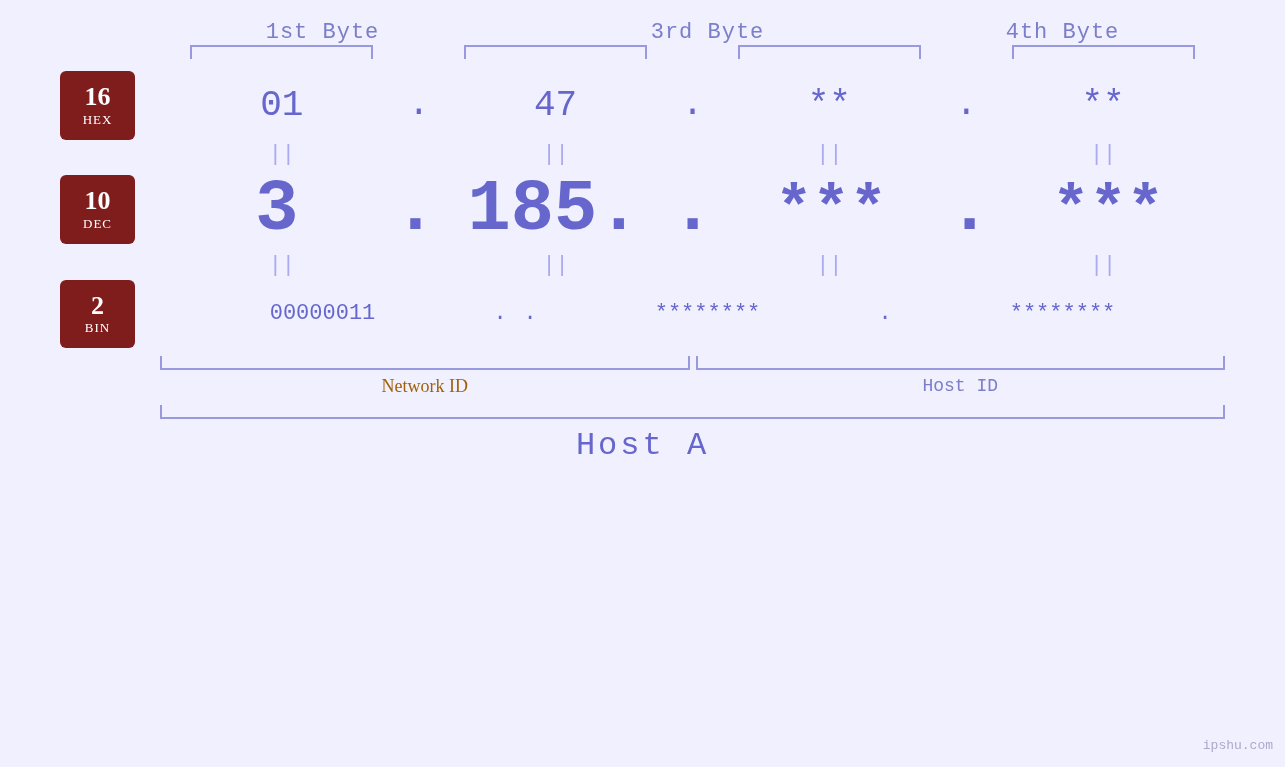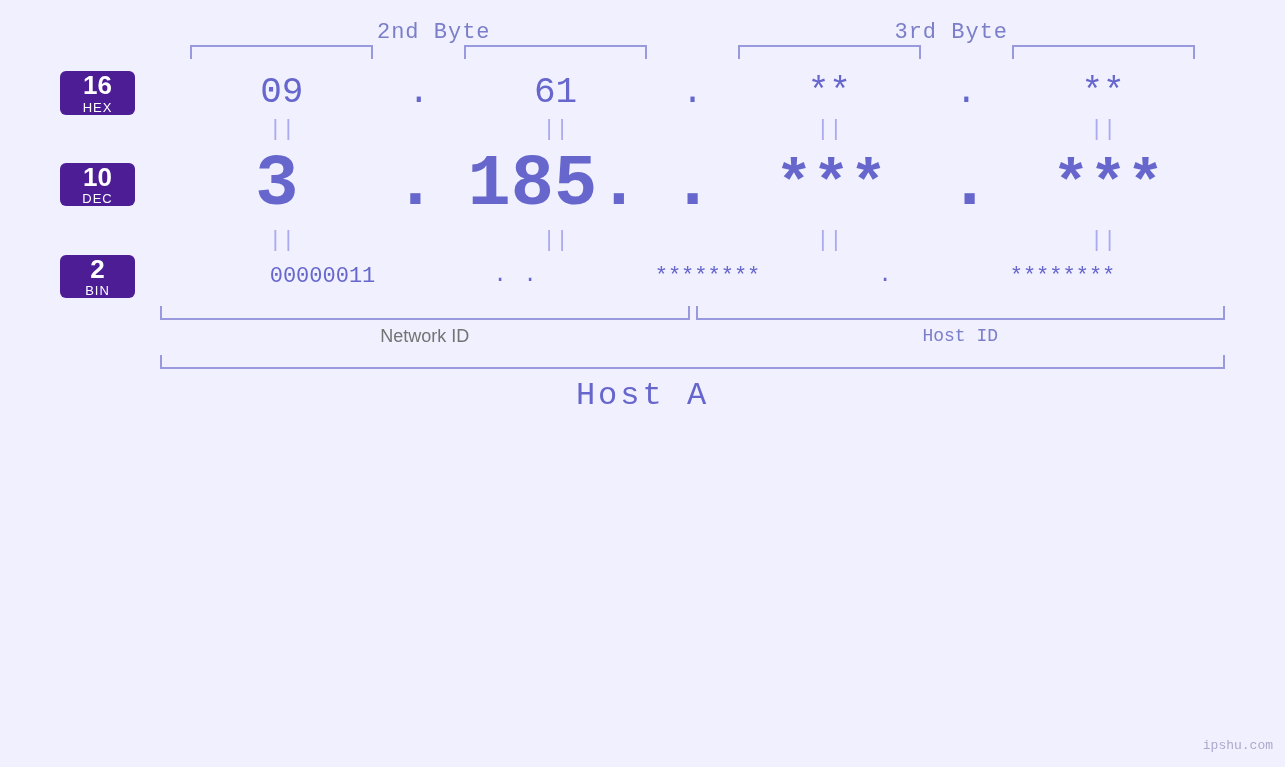--- a/index.html
+++ b/index.html
@@ -36,27 +36,27 @@
 
     .bracket-line {
       border-top: 2px solid #9999dd;
       border-left: 2px solid #9999dd;
       border-right: 2px solid #9999dd;
       height: 14px;
       width: 75%;
     }
 
     .base-badge {
-      background: #4c1d95;
+      background: #7f1d1d;
       color: white;
       border-radius: 6px;
-      padding: 0 10px;
+      padding: 12px 10px;
       text-align: center;
       width: 75px;
-      font-family: Liberation Sans, sans-serif;
+      font-family: Liberation Serif, serif;
     }
 
     .base-badge .base-num {
       font-size: 26px;
       font-weight: bold;
       display: block;
       line-height: 1.1;
     }
 
     .base-badge .base-label {
@@ -94,23 +94,23 @@
     .dot-hex { font-size: 36px; line-height: 1; }
     .dot-bin { font-size: 22px; line-height: 1; }
 
     .eq-sign {
       color: #aaaaee;
       font-size: 22px;
       font-family: 'Courier New', Courier, monospace;
     }
 
     .network-id-label {
-      color: #737373;
+      color: #a16207;
       font-size: 18px;
-      font-family: Liberation Sans, sans-serif;
+      font-family: Liberation Serif, serif;
       text-align: center;
     }
 
     .host-id-label {
       color: #7b7ec8;
       font-size: 18px;
       font-family: 'Courier New', Courier, monospace;
     }
 
     .outer-bracket {
@@ -166,25 +166,26 @@
   </style>
 </head>
 <body>
 
 <div class="main-container">
 
   <div class="full-row">
     <div class="left-spacer"></div>
     <div class="grid-content">
       <div style="display:flex; flex-direction:row; justify-content:space-around; width:100%;">
-        <div style="flex:0 0 30px;"></div>
-        <div class="byte-header">2nd Byte</div>
+        <div class="byte-header">1st Byte</div>
+        <div style="flex:0 0 30px;"></div>
         <div style="flex:0 0 30px;"></div>
         <div class="byte-header">3rd Byte</div>
         <div style="flex:0 0 30px;"></div>
+        <div class="byte-header">4th Byte</div>
       </div>
     </div>
   </div>
 
   <div class="full-row" style="margin-bottom:12px;">
     <div class="left-spacer"></div>
     <div class="grid-content">
       <div style="display:flex; flex-direction:row; justify-content:space-around; width:100%; align-items:flex-start;">
         <div style="flex:1; display:flex; justify-content:center;">
           <div class="bracket-line"></div>
@@ -208,25 +209,25 @@
   <div class="full-row">
     <div class="left-spacer" style="display:flex; align-items:center;">
       <div class="base-badge">
         <span class="base-num">16</span>
         <span class="base-label">HEX</span>
       </div>
     </div>
     <div class="grid-content">
       <div style="display:flex; flex-direction:row; align-items:center; justify-content:space-around;">
         <div class="byte-cell">
-          <span class="byte-value hex-val">09</span>
+          <span class="byte-value hex-val">01</span>
         </div>
         <div class="dot-sep dot-hex">.</div>
         <div class="byte-cell">
-          <span class="byte-value hex-val">61</span>
+          <span class="byte-value hex-val">47</span>
         </div>
         <div class="dot-sep dot-hex">.</div>
         <div class="byte-cell">
           <span class="byte-value hex-val">**</span>
         </div>
         <div class="dot-sep dot-hex">.</div>
         <div class="byte-cell">
           <span class="byte-value hex-val">**</span>
         </div>
       </div>

